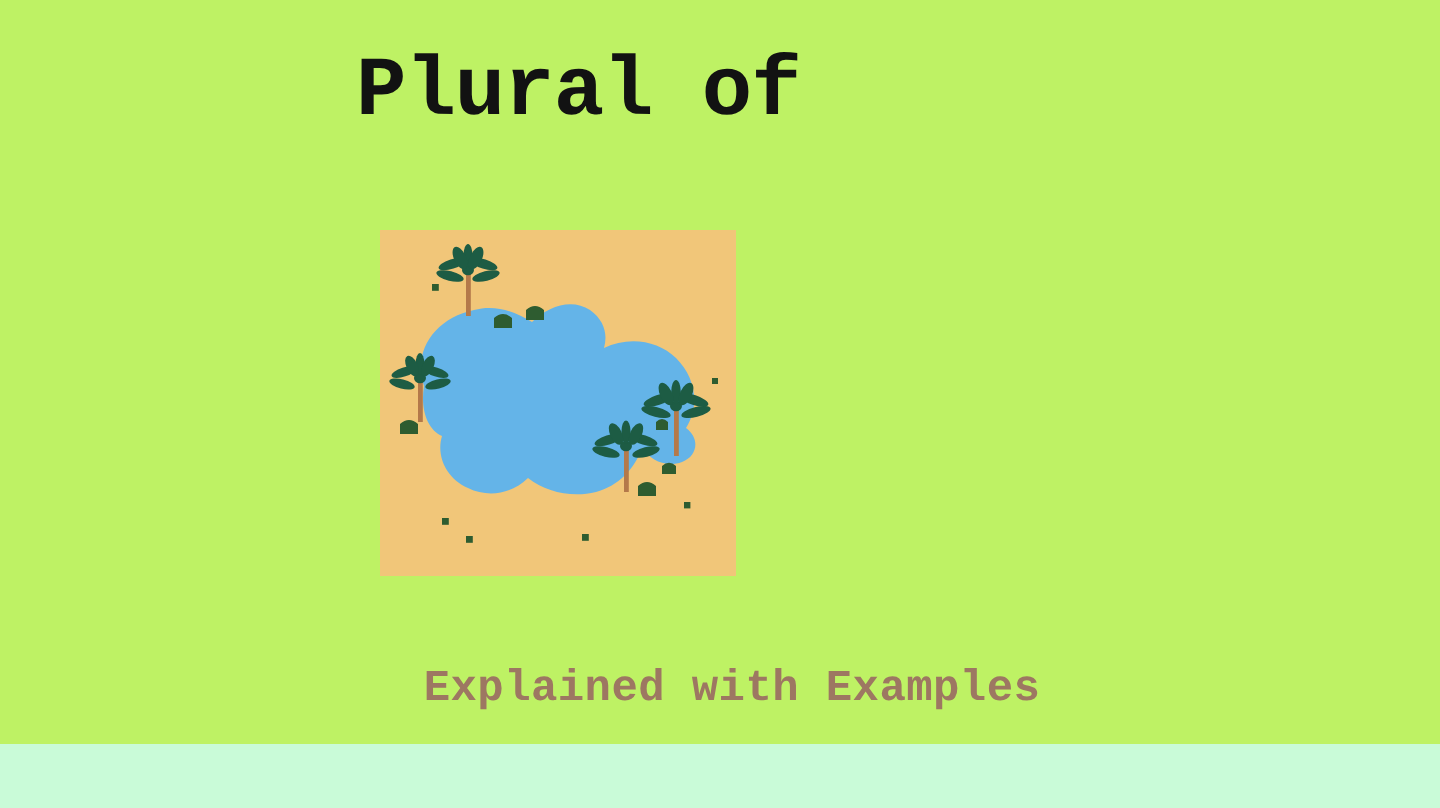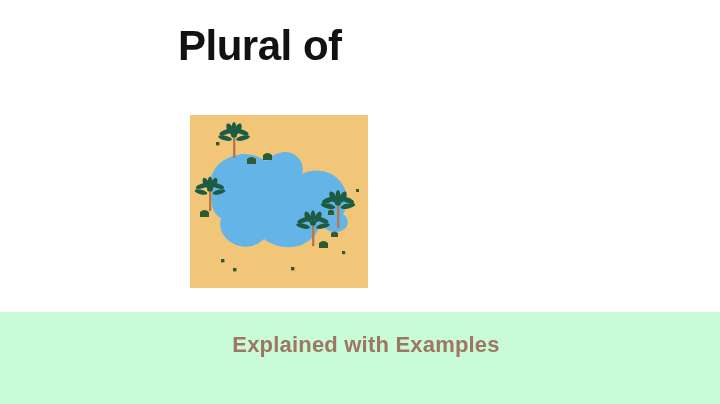--- a/index.html
+++ b/index.html
@@ -9,22 +9,23 @@
   body {
     width: 720px;
     height: 404px;
     overflow: hidden;
     font-family: "Liberation Sans", sans-serif;
     background: #c9fbd8;
   }
   #slide {
     position: relative;
     width: 720px;
-    height: 312px;
-    background: #ffffff;
+    height: 372px;
+    background: #bef264;
+    font-family: Liberation Mono, monospace;
   }
 
   
   .headline-line-1 {
     position: absolute;
     left: 178px;
     top: 24px;
     font-size: 42px;
     font-weight: bold;
     letter-spacing: -0.5px;

